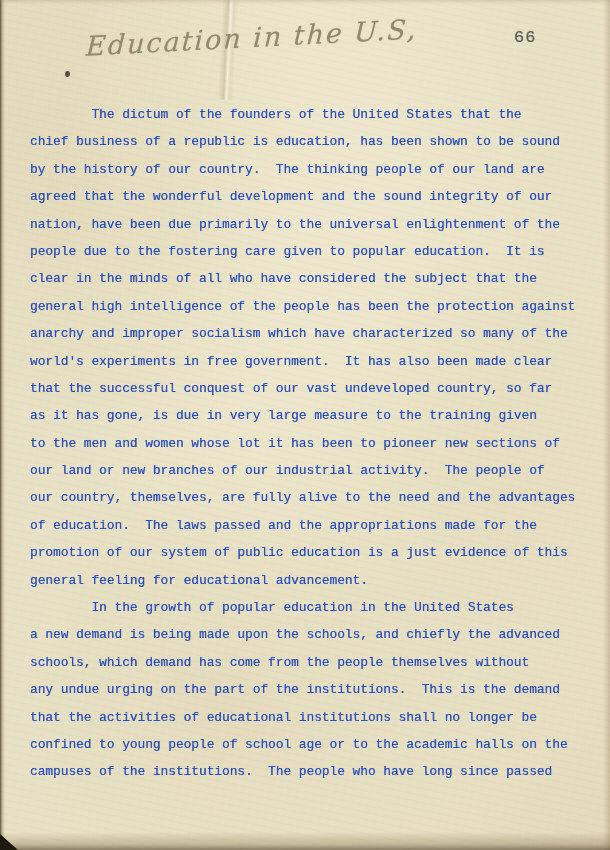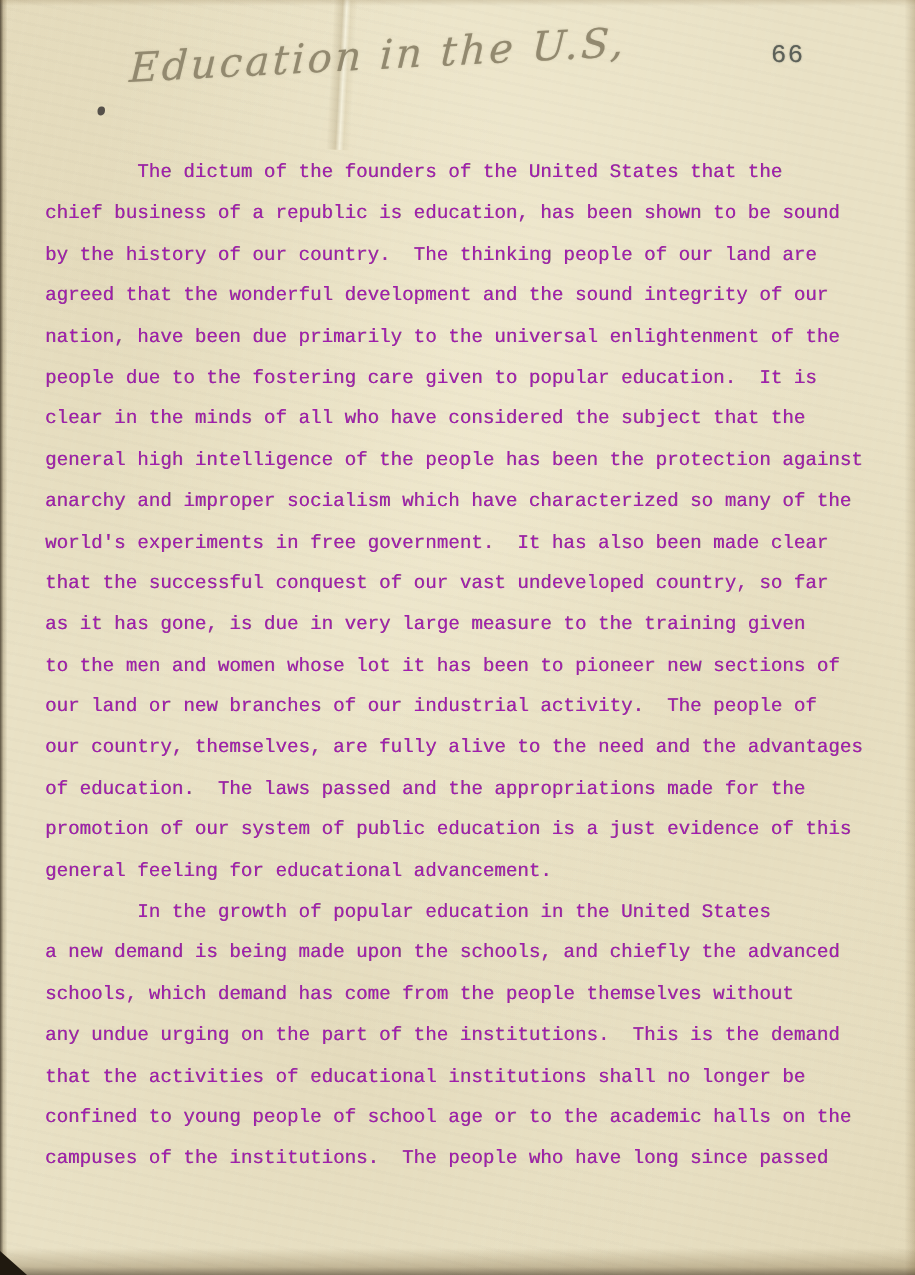--- a/index.html
+++ b/index.html
@@ -104,21 +104,21 @@
     position: absolute; left: 65px; top: 71px;
     width: 5px; height: 6px; border-radius: 50% 40% 55% 45%;
     background: #55504a;
   }
 
   
   .text-block {
     position: absolute; left: 30px; top: 101px; width: 560px;
     font-size: 12.8px;
     line-height: 27.4px;
-    color: #a21caf;
+    color: #1d4ed8;
     white-space: pre;
     text-shadow: 0.3px 0.3px 0.4px rgba(60,55,48,0.55);
   }
   .text-line { height: 27.4px; }
 </style>
 </head>
 <body>
 
 <div class="scan">
   <div class="texture"></div>

